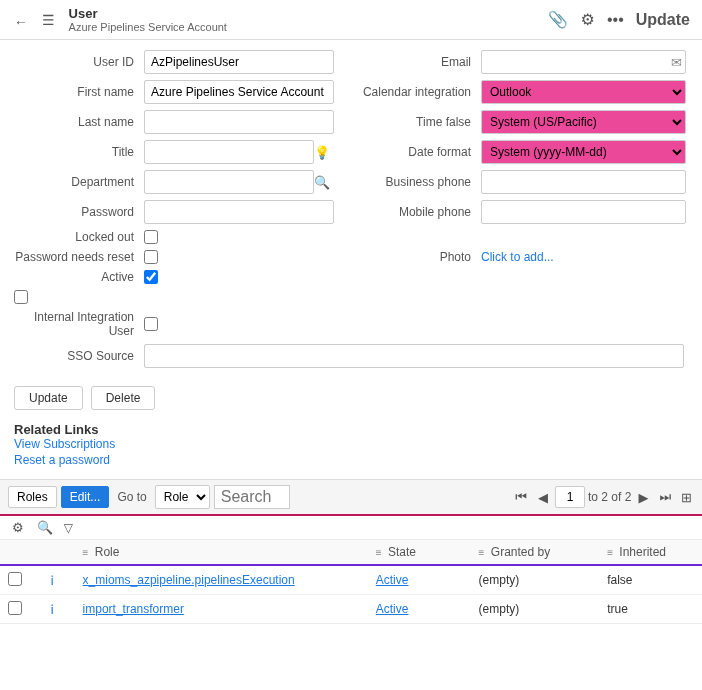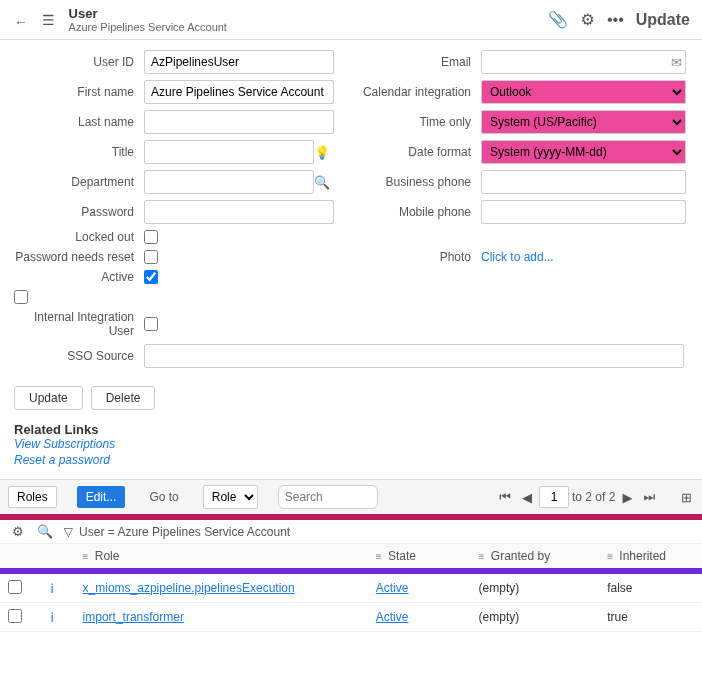--- a/index.html
+++ b/index.html
@@ -33,43 +33,43 @@
     .sso-input { width: 540px; }
 
     
     .action-buttons { padding: 6px 14px; display: flex; gap: 8px; }
     .btn-secondary { background: #fff; border: 1px solid #ccc; border-radius: 3px; padding: 4px 14px; font-size: 12px; cursor: pointer; color: #333; }
     .btn-danger { background: #fff; border: 1px solid #ccc; border-radius: 3px; padding: 4px 14px; font-size: 12px; cursor: pointer; color: #333; }
 
     
     .related-links { padding: 6px 14px; }
     .related-links h3 { font-size: 13px; font-weight: bold; margin-bottom: 0; }
-    .related-links a { display: block; color: #1f7ae0; font-size: 12px; text-decoration: none; margin-bottom: 2px; font-style: italic; }
+    .related-links a { display: block; color: #1f7ae0; font-size: 12px; text-decoration: none; margin-bottom: 2px; }
 
     
     .table-section { border-top: 1px solid #ddd; margin-top: 4px; }
-    .table-toolbar { display: flex; align-items: center; padding: 5px 8px; background: #f5f5f5; border-bottom: 6px solid #be185d; gap: 20px; }
+    .table-toolbar { display: flex; align-items: center; padding: 5px 8px; background: #f5f5f5; border-bottom: 2px solid #be185d; gap: 4px; }
     .toolbar-btn { background: none; border: 1px solid #ccc; border-radius: 2px; padding: 3px 8px; font-size: 12px; cursor: pointer; background: #fff; }
     .toolbar-btn-active { background: #1f7ae0; color: #fff; border-color: #1f7ae0; }
     .toolbar-label { font-size: 12px; color: #555; margin: 0 4px; }
     .toolbar-select { border: 1px solid #ccc; border-radius: 2px; padding: 2px 4px; font-size: 12px; height: 24px; background: #fff; }
-    .toolbar-search { border: 1px solid #ccc; border-radius: 6px; padding: 3px 6px; font-size: 12px; height: 24px; width: 100px; }
+    .toolbar-search { border: 1px solid #ccc; border-radius: 0; padding: 3px 6px; font-size: 16px; height: 24px; width: 76px; }
     .spacer { flex: 1; }
     .pagination { display: flex; align-items: center; gap: 3px; }
     .page-btn { background: none; border: none; cursor: pointer; font-size: 13px; color: #555; padding: 2px 4px; }
     .page-input { width: 30px; border: 1px solid #ccc; border-radius: 2px; text-align: center; font-size: 12px; padding: 2px; height: 22px; }
     .page-info { font-size: 12px; color: #555; text-align: center; }
     .grid-btn { background: none; border: none; cursor: pointer; font-size: 13px; color: #555; padding: 2px; }
 
     
     .filter-row { display: flex; align-items: center; padding: 4px 8px; background: #fff; border-bottom: 1px solid #eee; font-size: 12px; color: #555; gap: 6px; }
 
     
     .data-table { width: 100%; border-collapse: collapse; }
-    .data-table th { background: #f9f9f9; border-bottom: 6px solid #6d28d9; padding: 5px 8px; text-align: left; font-size: 12px; font-weight: normal; color: #555; cursor: pointer; white-space: nowrap; }
+    .data-table th { background: #f9f9f9; border-bottom: 2px solid #6d28d9; padding: 5px 8px; text-align: left; font-size: 12px; font-weight: normal; color: #555; cursor: pointer; white-space: nowrap; }
     .data-table th .col-icon { font-size: 10px; margin-right: 3px; color: #888; }
     .data-table td { padding: 5px 8px; border-bottom: 1px solid #eee; font-size: 12px; vertical-align: middle; }
     .row-checkbox { width: 14px; height: 14px; cursor: pointer; }
     .info-btn { background: none; border: none; cursor: pointer; color: #1f7ae0; font-size: 13px; padding: 0 4px; }
     .link-text { color: #1f7ae0; text-decoration: underline; cursor: pointer; }
     .active-badge { color: #1f7ae0; text-decoration: underline; cursor: pointer; }
     .gear-btn { background: none; border: none; cursor: pointer; color: #555; font-size: 13px; padding: 0 4px; }
     .search-btn { background: none; border: none; cursor: pointer; color: #1f7ae0; font-size: 13px; padding: 0 4px; }
 
     .col-check { width: 30px; }
@@ -127,21 +127,21 @@
       </select>
     </div>
   </div>
 
   <div class="form-row">
     <div class="form-col-left">
       <label class="form-label">Last name</label>
       <input class="form-input form-input-wide" type="text" value="" style="">
     </div>
     <div class="form-col-right">
-      <label class="form-label-right">Time only</label>
+      <label class="form-label-right">Time false</label>
       <select class="form-select">
         <option>System (US/Pacific)</option>
       </select>
     </div>
   </div>
 
   <div class="form-row">
     <div class="form-col-left">
       <label class="form-label">Title</label>
       <div class="input-with-icon">
@@ -259,21 +259,20 @@
       <button class="page-btn">▶</button>
       <button class="page-btn">⏭</button>
     </div>
     <button class="grid-btn">⊞</button>
   </div>
 
   <div class="filter-row">
     <button class="gear-btn">⚙</button>
     <button class="search-btn">🔍</button>
     <span>▽</span>
-    <span>User = Azure Pipelines Service Account</span>
   </div>
 
   <table class="data-table">
     <thead>
       <tr>
         <th class="col-check"></th>
         <th class="col-info"></th>
         <th class="col-role">
           <span class="col-icon">≡</span>
           <span>Role</span>

